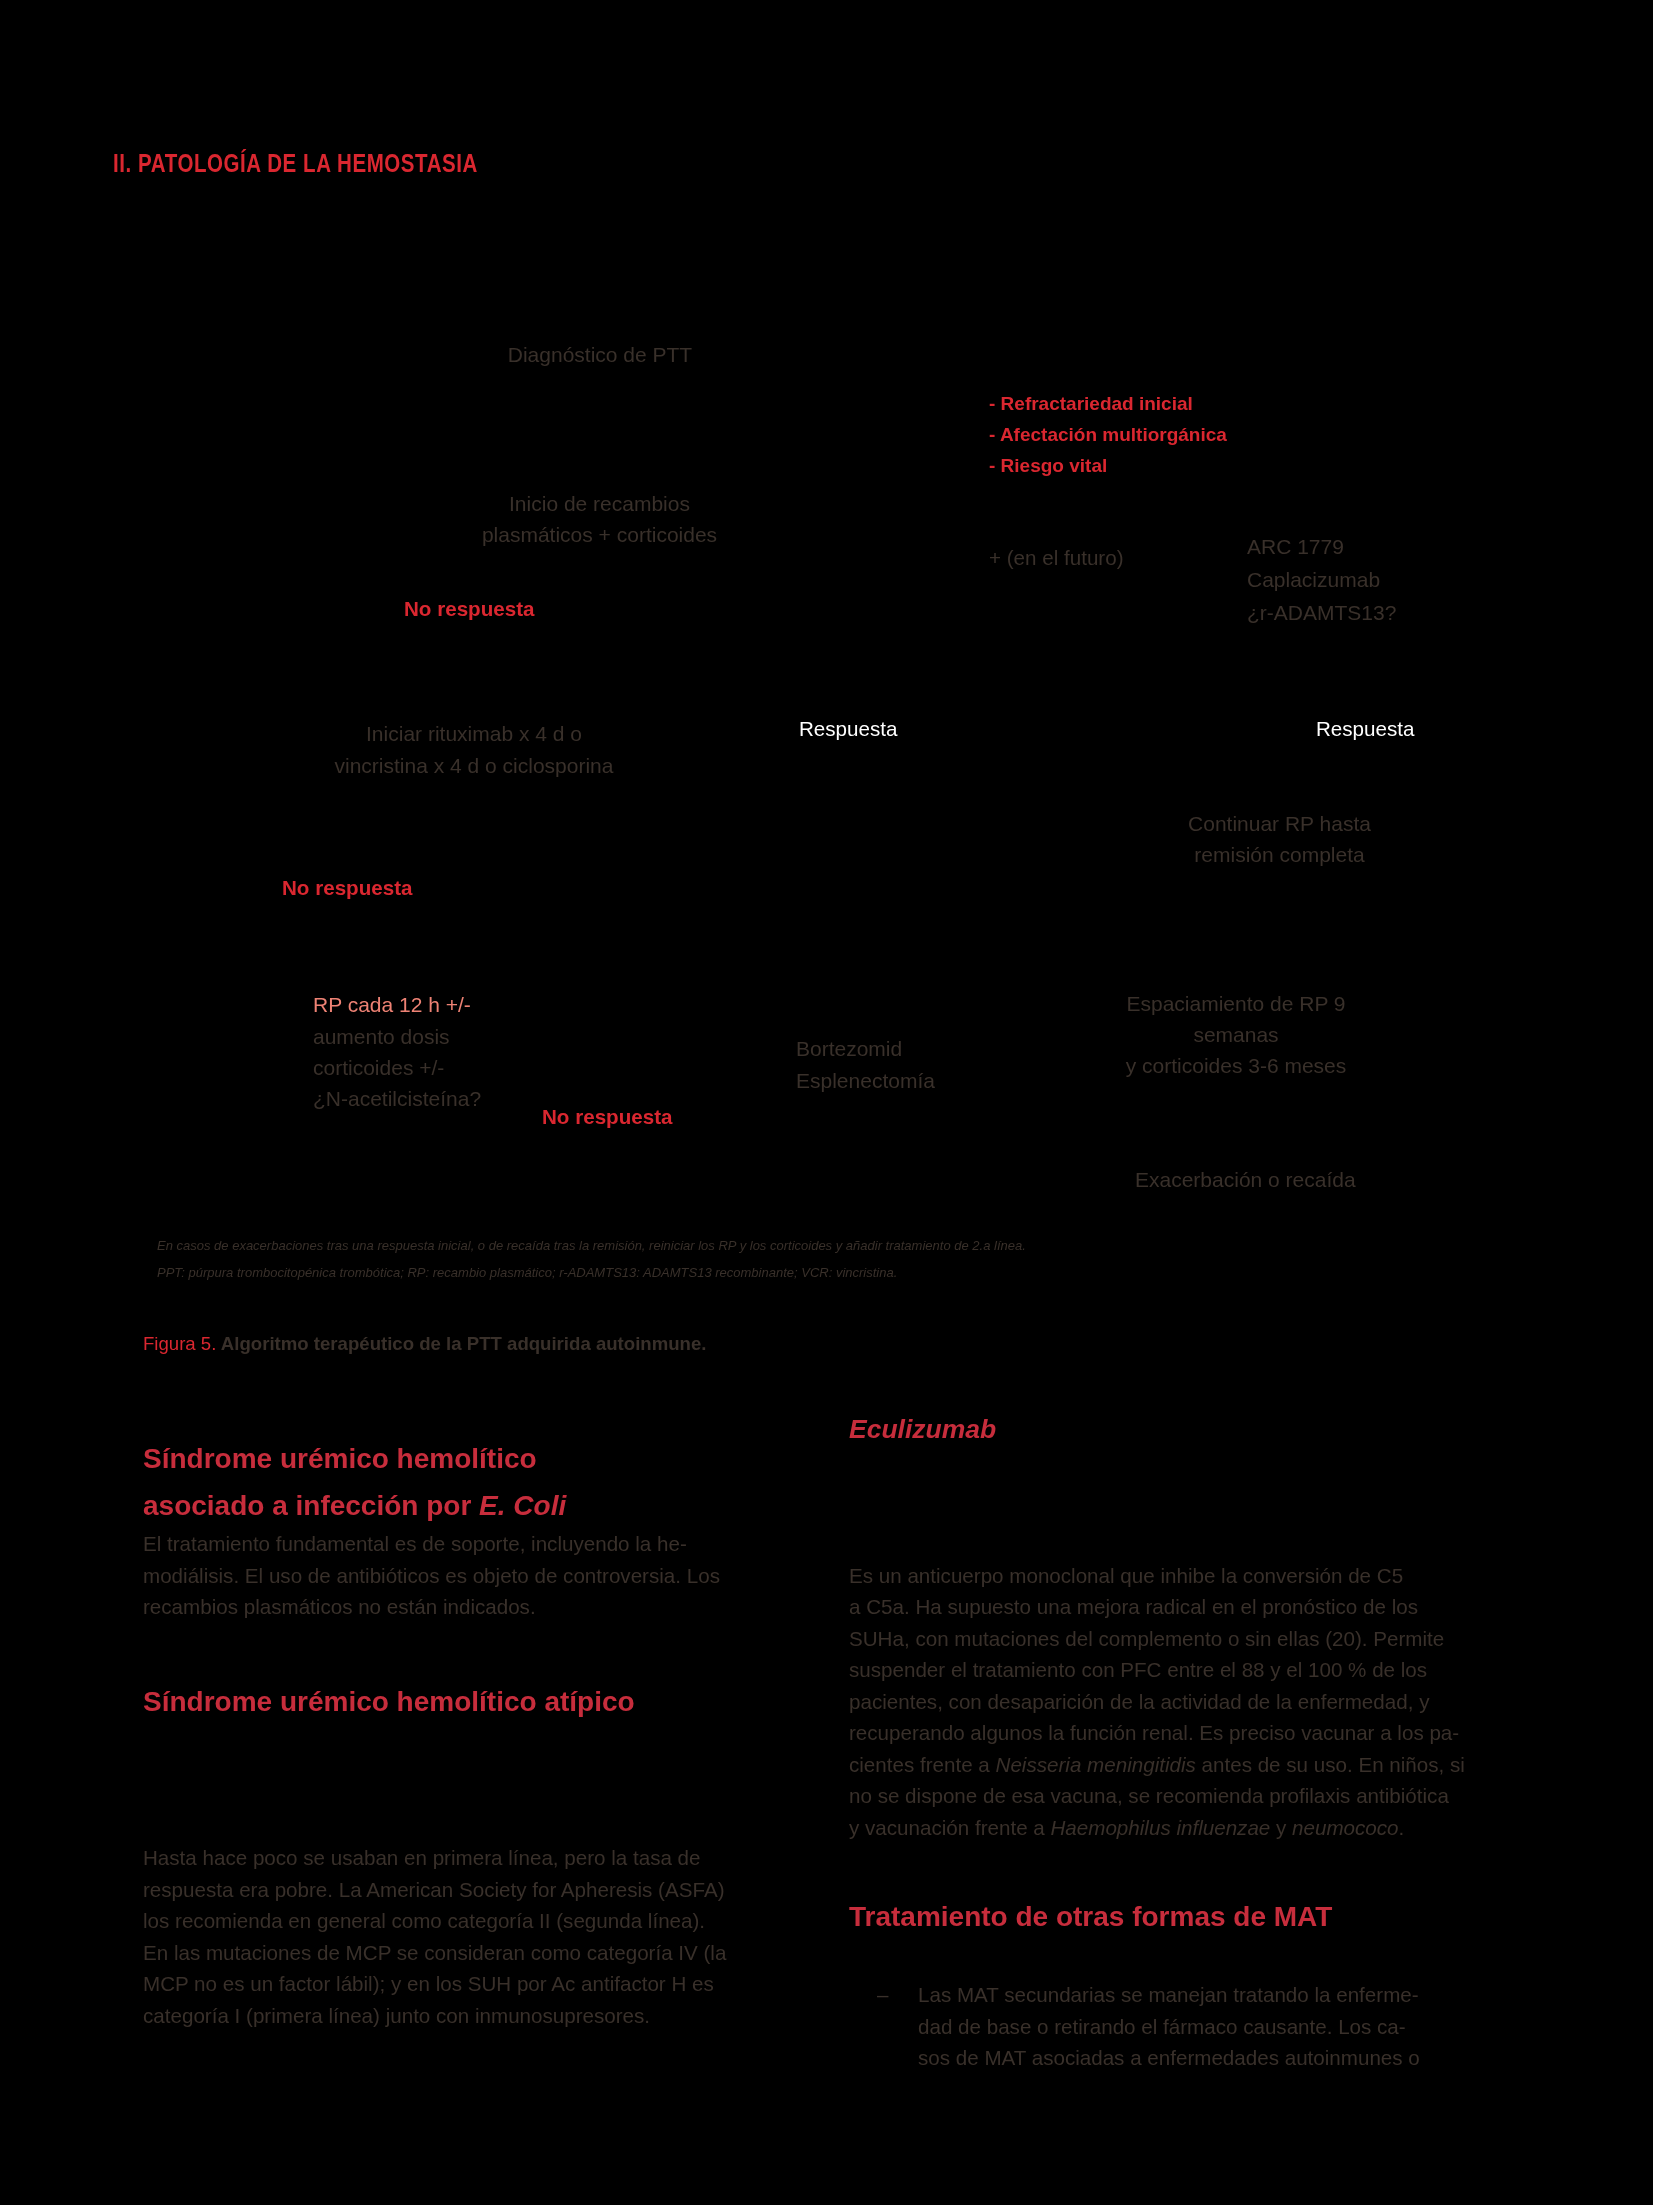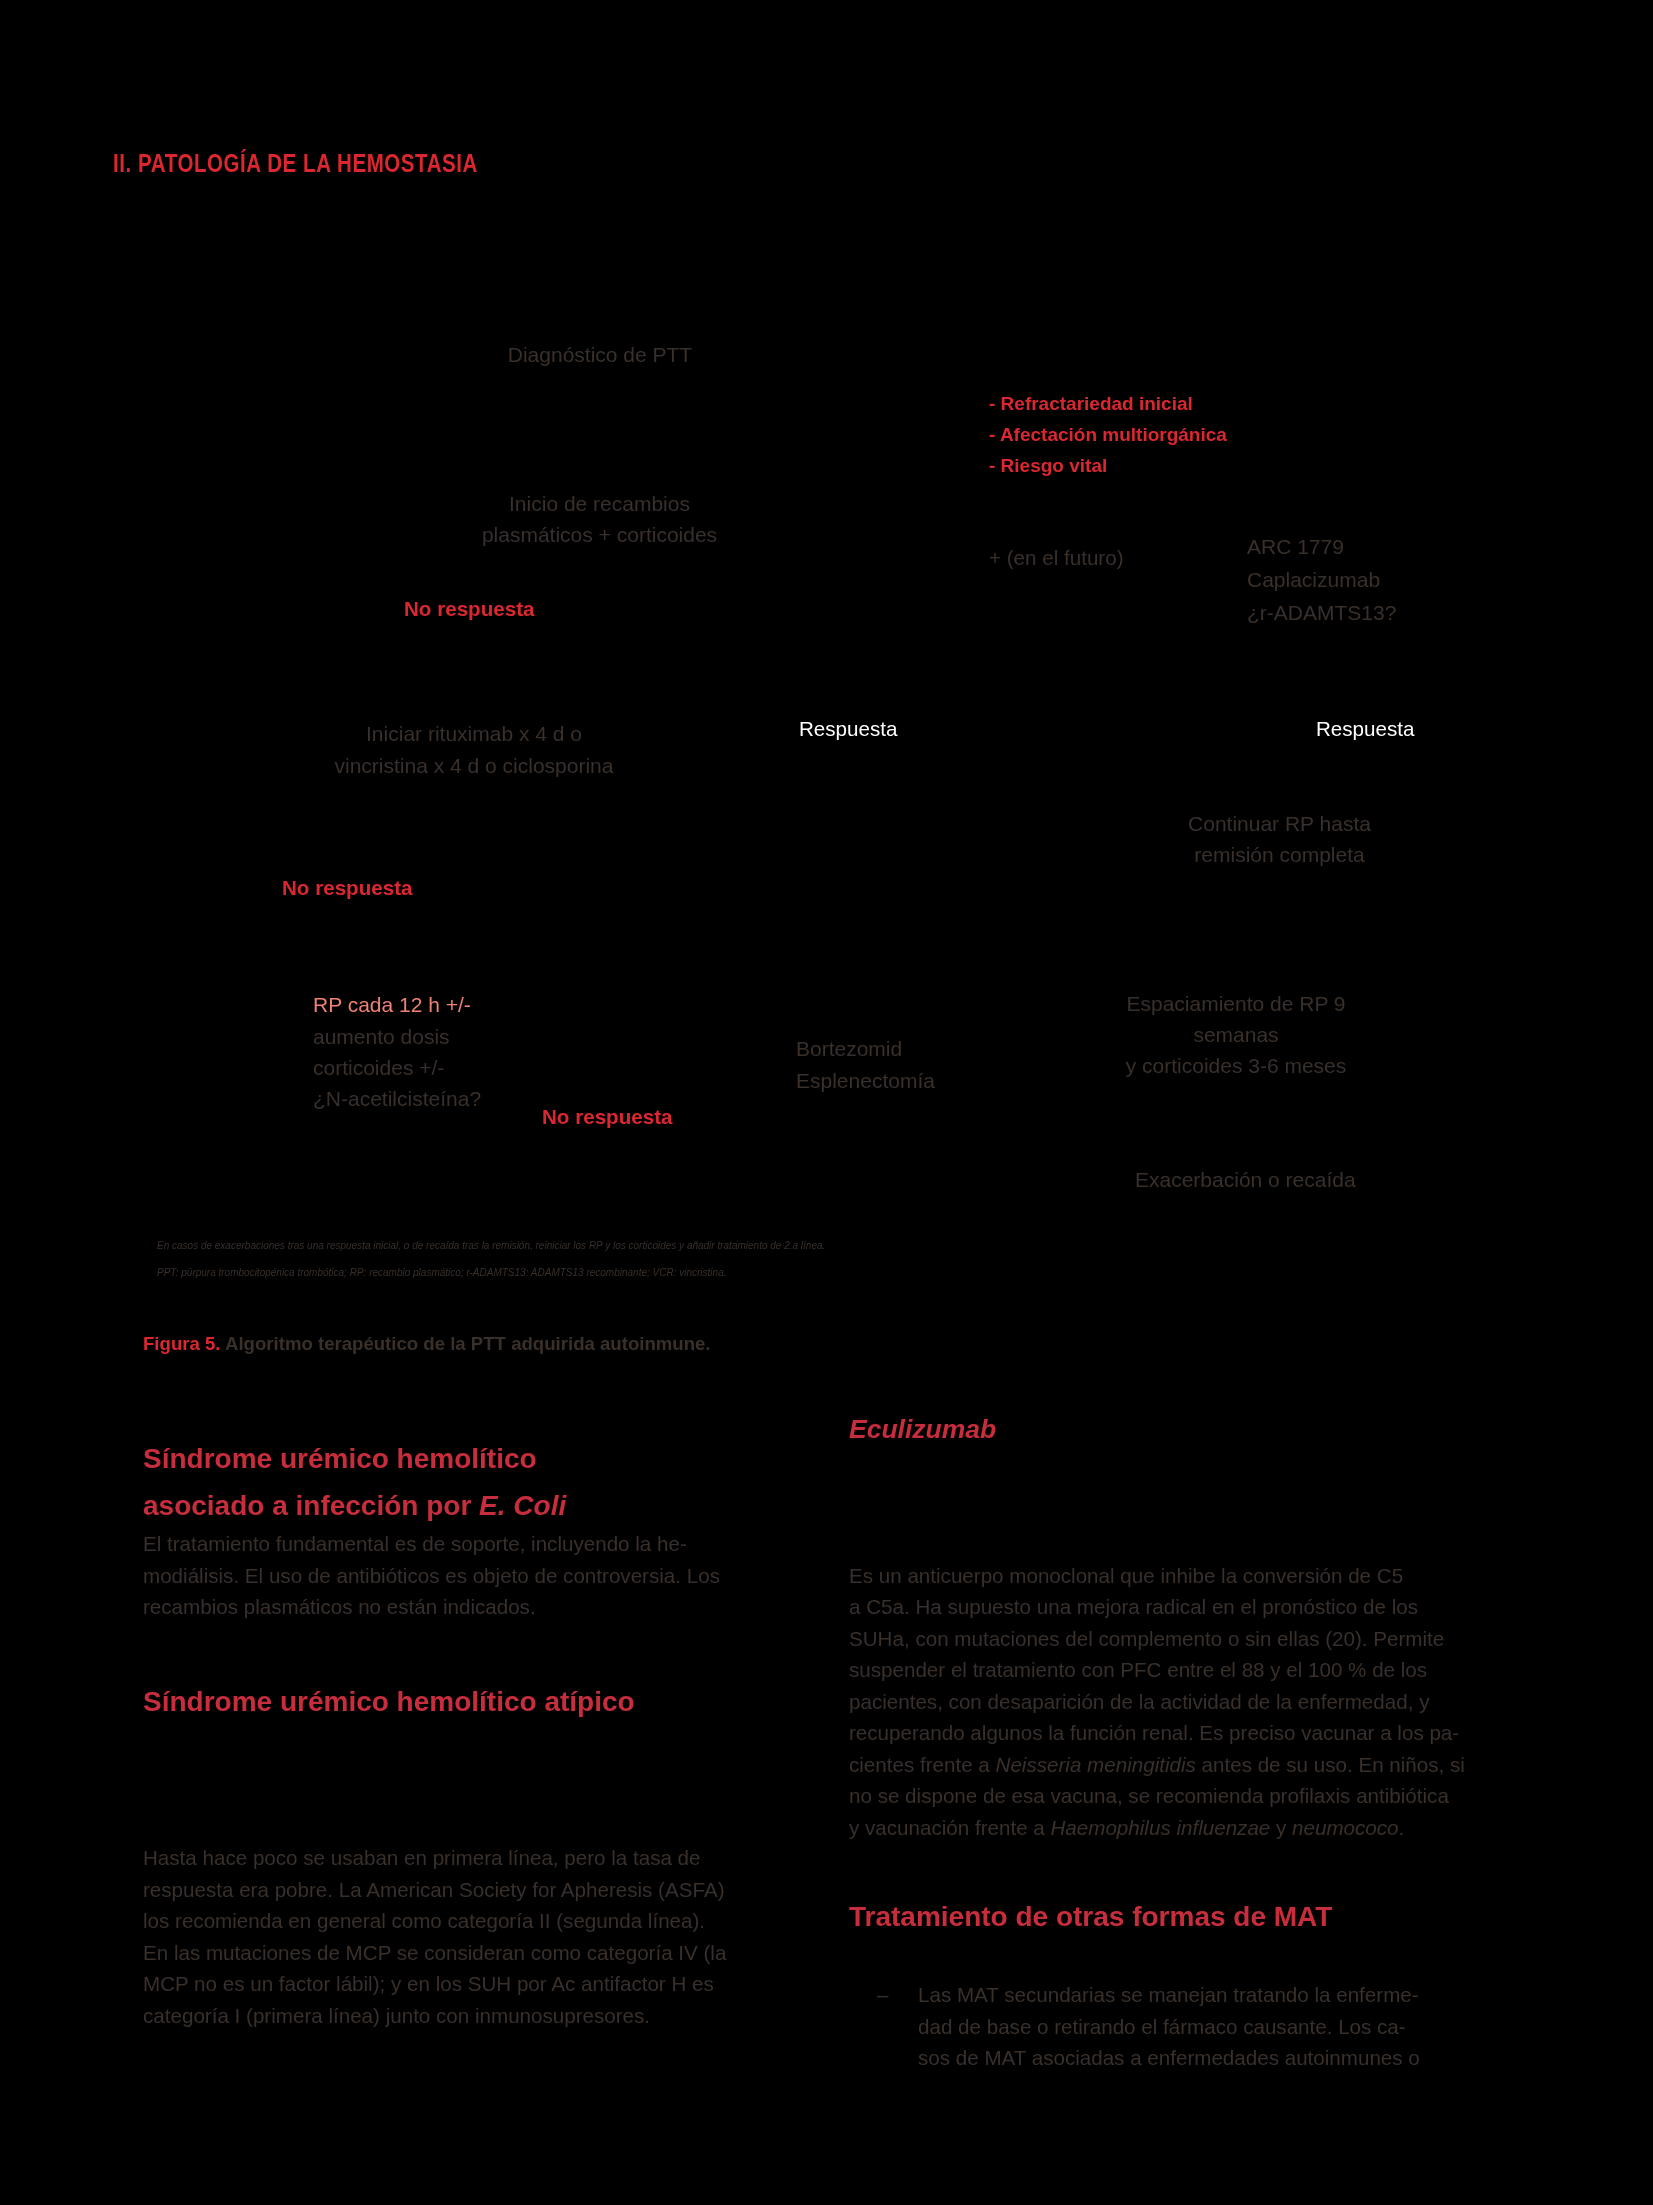--- a/index.html
+++ b/index.html
@@ -19,25 +19,25 @@
     letter-spacing:0.7px; transform:scaleX(.82); transform-origin:left top;
   }
   
   .fc{font-size:21px; line-height:31px; color:var(--dark); font-weight:400;}
   .fc.center{text-align:center;}
   .fc.red{color:var(--accent); font-weight:700;}
   .fc.white{color:var(--white); font-weight:400;}
   .fc.salmon{color:var(--salmon); font-weight:400;}
   .fc.arc{line-height:33px;}
   .footnote{
-    font-size:10px; line-height:26.5px; font-style:italic;
+    font-size:13px; line-height:26.5px; font-style:italic;
     color:var(--dark); white-space:pre-line;
   }
   .caption{font-size:18.6px;}
-  .caption .lbl{color:var(--accent); font-weight:700;}
+  .caption .lbl{color:var(--accent); font-weight:400;}
   .caption .txt{color:var(--dark); font-weight:700;}
   .h1{color:var(--heading); font-weight:700; font-size:28px; line-height:47px;margin-top:24px;}
   .h2{color:var(--heading); font-weight:700; font-size:28px; line-height:34px;}
   .h3{color:var(--heading); font-weight:700; font-style:italic; font-size:26.5px;}
   .body-text{
     color:var(--dark); font-size:20.6px; line-height:31.5px; white-space:pre-line;
   }
   .body-text .it{font-style:italic;}
   .bullet{display:flex; color:var(--dark);}
   .bullet .marker{font-size:20.6px; line-height:31.5px; width:41px; flex:none;}

